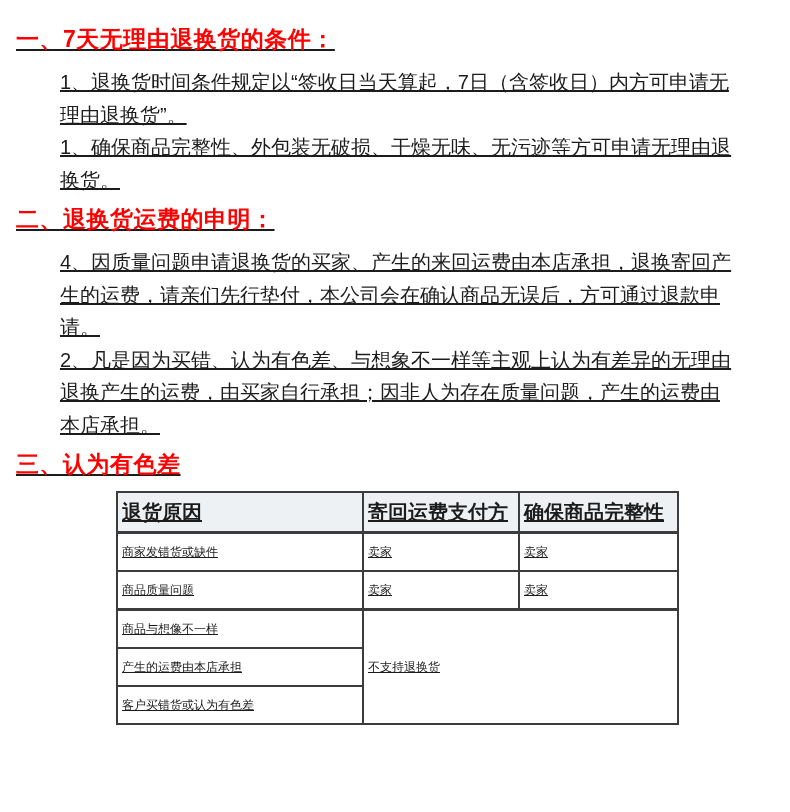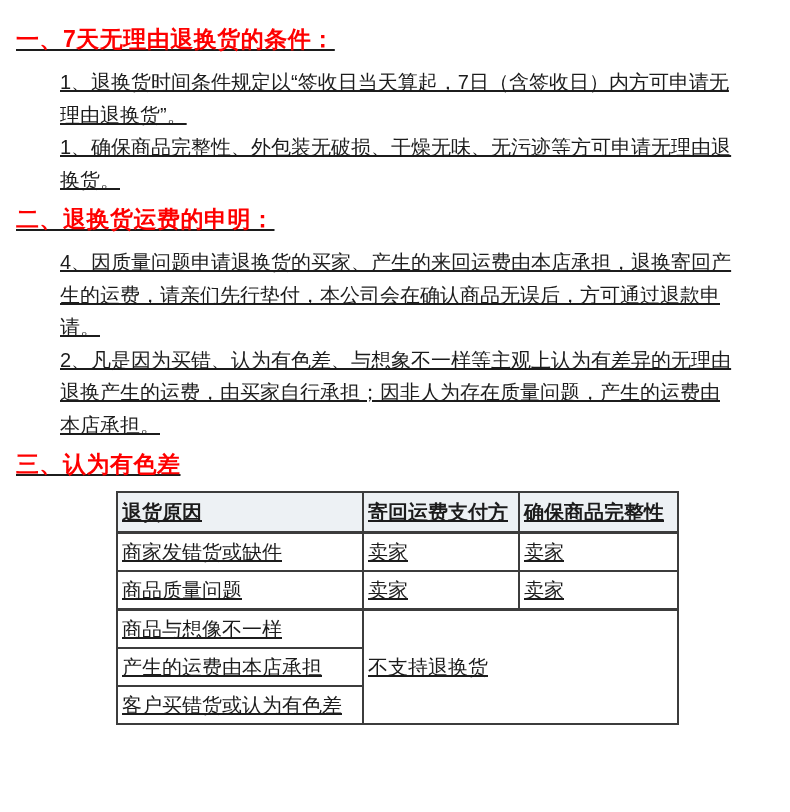--- a/index.html
+++ b/index.html
@@ -55,21 +55,21 @@
   }
   .reason-table th {
     height: 38px;
     font-size: 20px;
     font-weight: 700;
     background: #edf1f4;
     border-bottom-width: 3px;
   }
   .reason-table td {
     height: 36px;
-    font-size: 20px;
+    font-size: 12px;
     font-weight: 400;
     border-radius: 7px;
   }
   .reason-table tr.heavy-bottom td {
     border-bottom-width: 3px;
   }
 </style>
 </head>
 <body>
 

